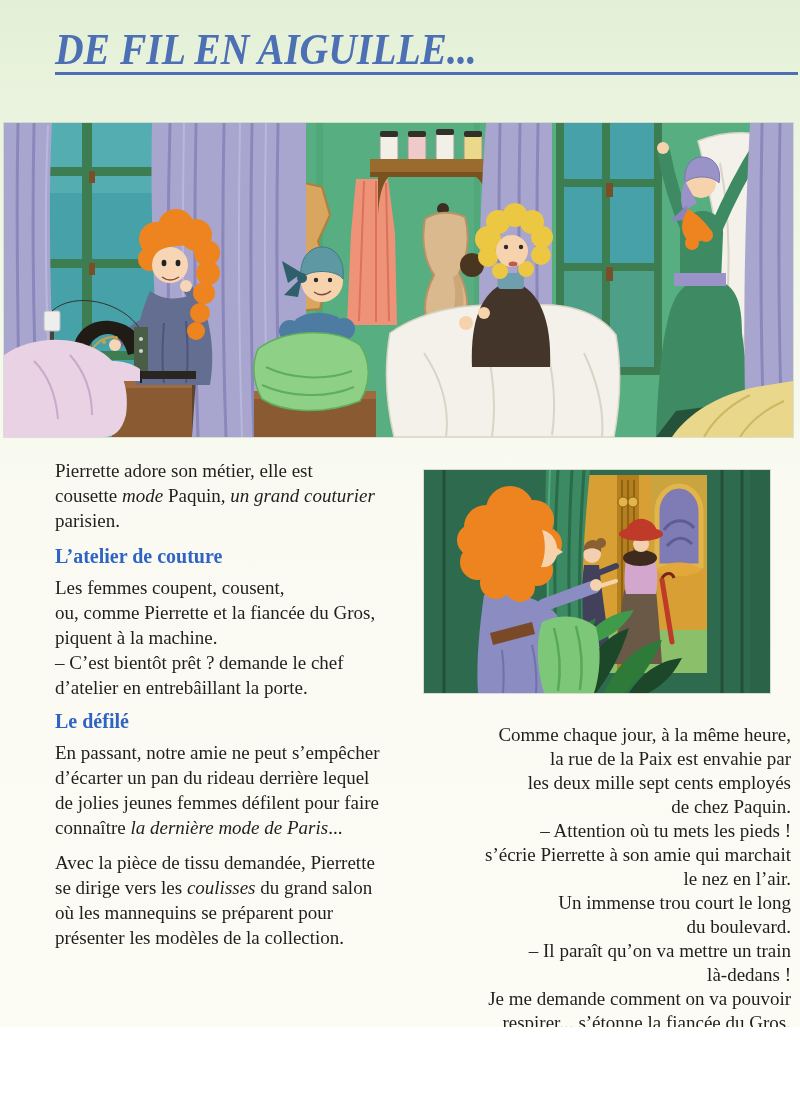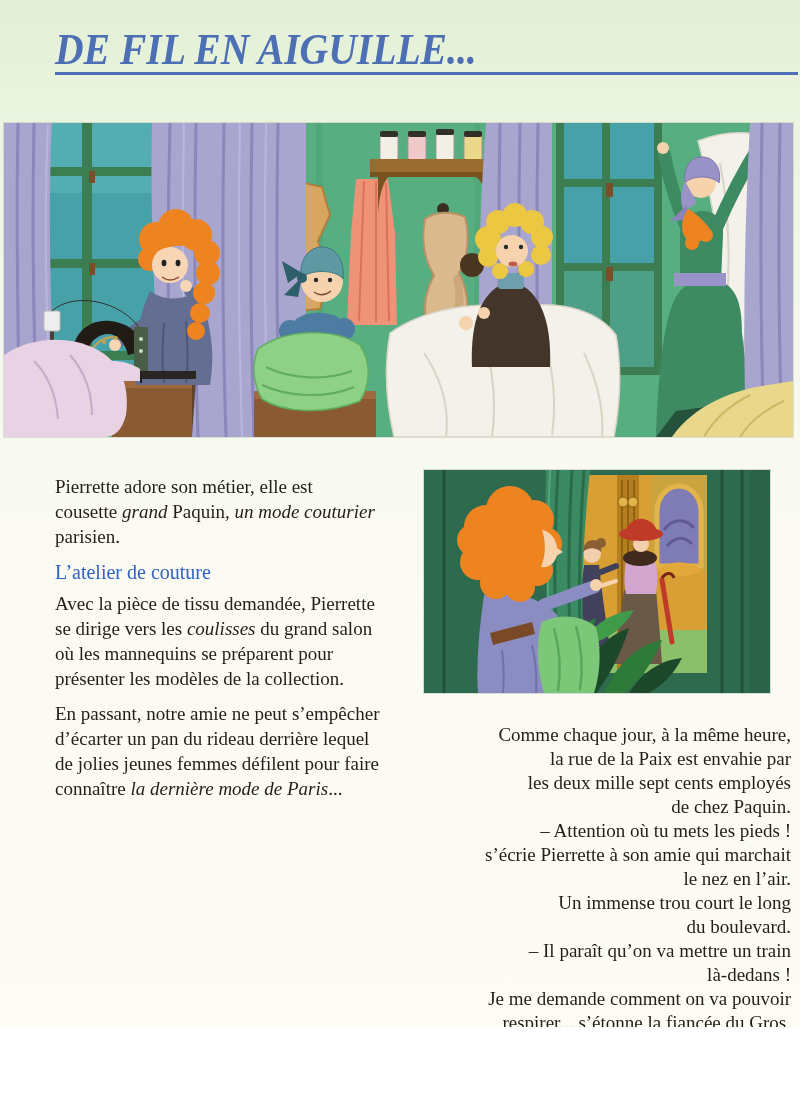--- a/index.html
+++ b/index.html
@@ -17,22 +17,22 @@
   }
   .title-rule{position:absolute;left:55px;right:2px;top:72px;height:3px;background:#4d6fb4;}
   figure{margin:0;padding:0;}
   .main-image{position:absolute;left:4px;top:123px;width:789px;height:314px;box-shadow:0 0 0 1px rgba(60,80,60,.15);}
   .inset-image{position:absolute;left:424px;top:470px;width:346px;height:223px;box-shadow:0 0 0 1px rgba(60,80,60,.18);}
   .main-image svg,.inset-image svg{display:block;width:100%;height:100%;}
   .col-left{position:absolute;left:55px;top:458px;width:366px;}
   .col-right{position:absolute;left:425px;top:723px;width:366px;}
   .body-text{margin:0 0 10px;font-size:19px;line-height:25px;color:#211e1b;}
   .col-right .body-text{line-height:24px;text-align:right;}
-  .section-heading{margin:0 0 8px;font-size:20px;line-height:22px;color:#2f63c4;font-weight:normal;}
-  .intro{margin-bottom:12px;margin-top:16px;}
+  .section-heading{margin:0 0 8px;font-size:20px;line-height:22px;color:#2f63c4;font-weight:bold;}
+  .intro{margin-bottom:12px;}
   .footnote{position:absolute;left:55px;top:1046px;width:350px;text-align:left;font-size:13px;color:#2a2722;}
   .page-number{position:absolute;left:36px;top:1056px;font-size:31px;color:#38342f;}
 </style>
 </head>
 <body>
 
 <div class="page">
 
   <h1 class="title">DE FIL EN AIGUILLE...</h1>
   <div class="title-rule"></div>
@@ -275,24 +275,26 @@
         <path d="M137,248 L137,260" stroke="#222" stroke-width="2"></path>
         <path d="M92,240 C108,236 124,238 136,246 L136,258 L96,258 Z" fill="#e8d2e4"></path>
         <path d="M0,232 C26,214 64,212 92,226 C116,238 126,262 122,292 C118,308 110,314 100,314 L0,314 Z" fill="#e8d2e4"></path>
         <path d="M30,238 C44,252 52,272 54,296" stroke="#c7abc9" stroke-width="2" fill="none"></path>
         <path d="M66,232 C80,248 88,268 88,292" stroke="#c7abc9" stroke-width="2" fill="none"></path>
       </g>
     </svg>
   </figure>
 
   <section class="col-left">
-    <p class="body-text intro">Pierrette adore son métier, elle est<br>cousette<em> grand </em>Paquin<em>, un mode couturier</em><br>parisien.</p>
+    <p class="body-text intro">Pierrette adore son métier, elle est<br>cousette<em> mode </em>Paquin<em>, un grand couturier</em><br>parisien.</p>
     <h3 class="section-heading">L’atelier de couture</h3>
+    <p class="body-text">Les femmes coupent, cousent,<br>ou, comme Pierrette et la fiancée du Gros,<br>piquent à la machine.<br>– C’est bientôt prêt ? demande le chef<br>d’atelier en entrebâillant la porte.</p>
+    <h3 class="section-heading">Le défilé</h3>
+    <p class="body-text">En passant, notre amie ne peut s’empêcher<br>d’écarter un pan du rideau derrière lequel<br>de jolies jeunes femmes défilent pour faire<br>connaître <em>la dernière mode de Paris</em>...</p>
     <p class="body-text">Avec la pièce de tissu demandée, Pierrette<br>se dirige vers les <em>coulisses</em> du grand salon<br>où les mannequins se préparent pour<br>présenter les modèles de la collection.</p>
-    <p class="body-text">En passant, notre amie ne peut s’empêcher<br>d’écarter un pan du rideau derrière lequel<br>de jolies jeunes femmes défilent pour faire<br>connaître <em>la dernière mode de Paris</em>...</p>
   </section>
 
   <figure class="inset-image">
     <svg viewBox="0 0 346 223" preserveAspectRatio="none">
       <rect x="0" y="0" width="346" height="223" fill="#2e6b4e"></rect>
       <g stroke="#234f39" stroke-width="3">
         <line x1="298" y1="0" x2="298" y2="223"></line>
           <line x1="318" y1="0" x2="318" y2="223"></line>
         <line x1="20" y1="0" x2="20" y2="223"></line>
       </g>

